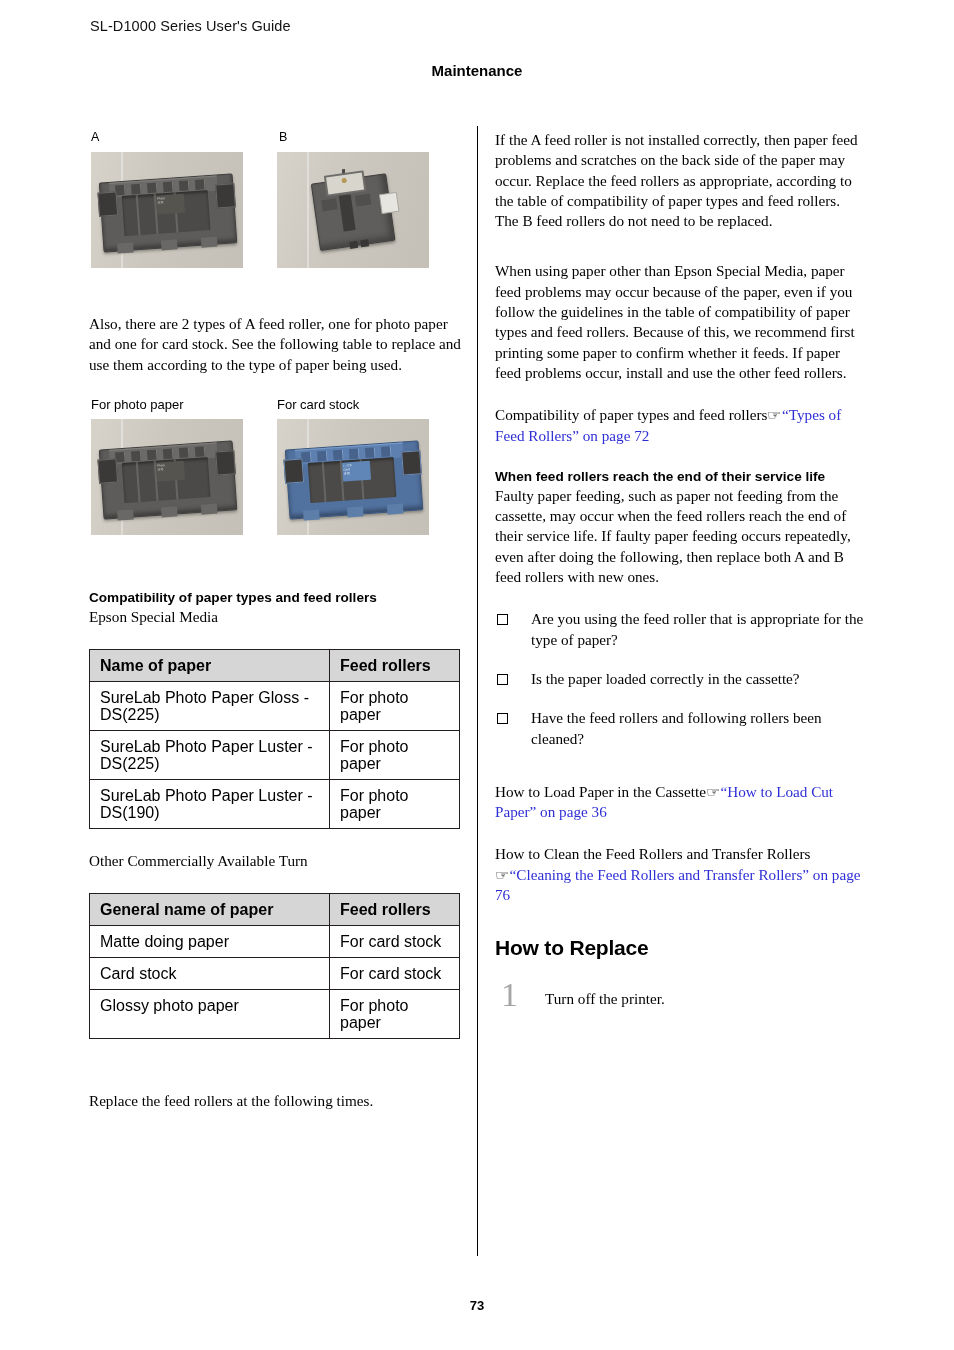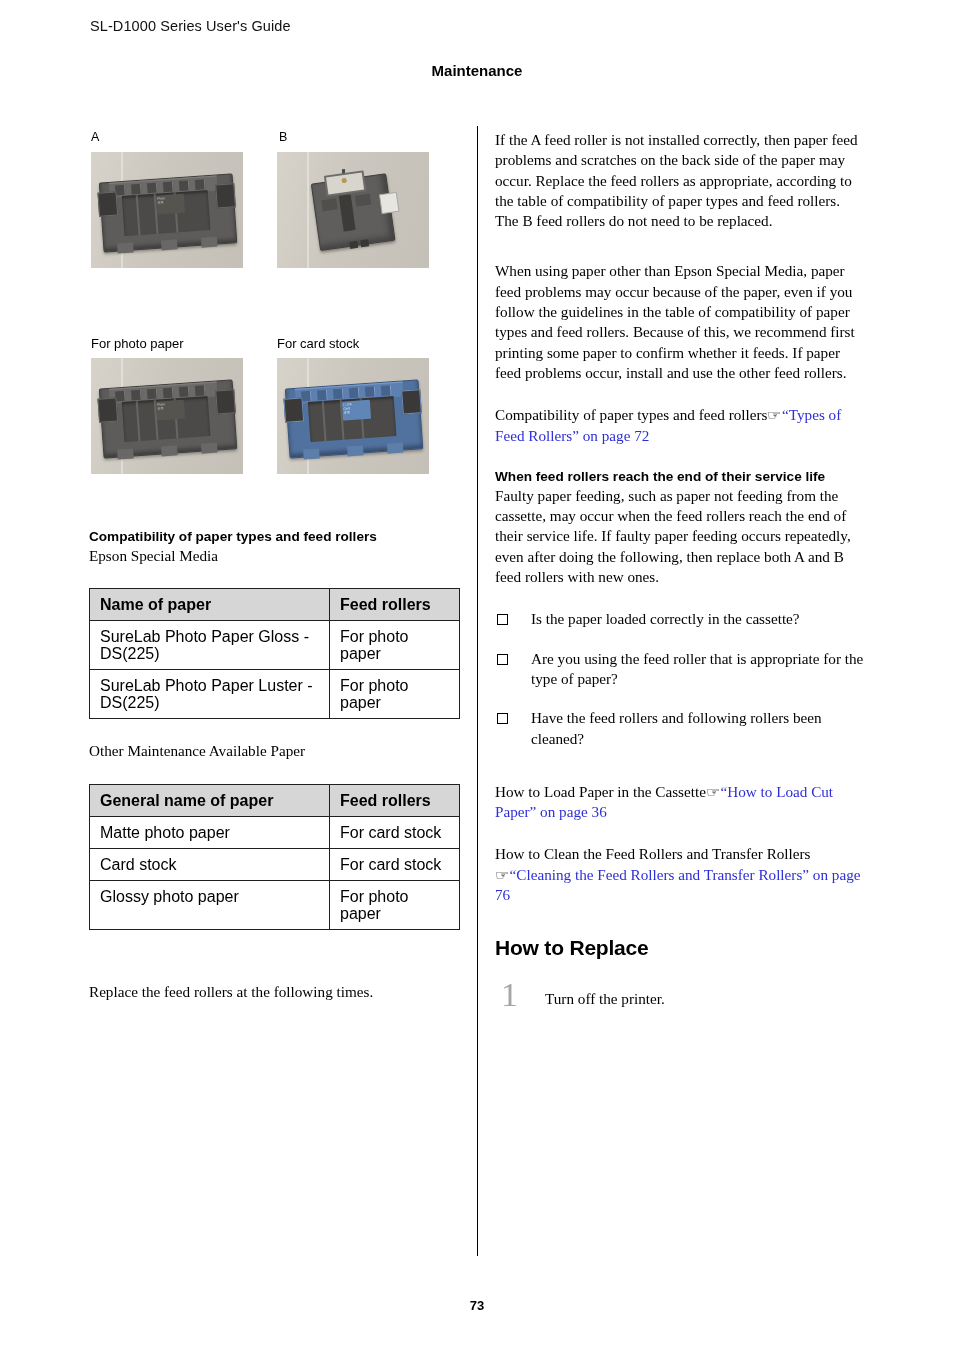--- a/index.html
+++ b/index.html
@@ -456,20 +456,21 @@
           <div class="slot"></div>
           <div class="connector"></div>
           <div class="notch n1"></div>
           <div class="notch n2"></div>
         </div>
       </div>
     </div>
 
     <div class="gap-sm"></div>
 
+    <p class="body">Also, there are 2 types of A feed roller, one for photo paper and one for card stock. See the following table to replace and use them according to the type of paper being used.</p>
 
     <div class="gap-md"></div>
 
     <div class="fig-row">
       <div class="fig-caption left">For photo paper</div>
       <div class="fig-caption right">For card stock</div>
 
       <div class="photo p1">
         <div class="photo-bg"></div>
         <div class="roller">
@@ -543,43 +544,47 @@
       </thead>
       <tbody>
         <tr>
           <td>SureLab Photo Paper Gloss - DS(225)</td>
           <td>For photo paper</td>
         </tr>
         <tr>
           <td>SureLab Photo Paper Luster - DS(225)</td>
           <td>For photo paper</td>
         </tr>
+        <tr>
+          <td>SureLab Photo Paper Luster - DS(190)</td>
+          <td>For photo paper</td>
+        </tr>
       </tbody>
     </table>
 
     <div class="gap-md"></div>
 
-    <p class="body">Other Maintenance Available Paper</p>
+    <p class="body">Other Commercially Available Turn</p>
 
     <div class="gap-md"></div>
 
     <table class="tbl">
       <colgroup>
           <col class="c1">
           <col class="c2">
         </colgroup>
       <thead>
         <tr>
           <th>General name of paper</th>
           <th>Feed rollers</th>
         </tr>
       </thead>
       <tbody>
         <tr>
-          <td>Matte photo paper</td>
+          <td>Matte doing paper</td>
           <td>For card stock</td>
         </tr>
         <tr>
           <td>Card stock</td>
           <td>For card stock</td>
         </tr>
         <tr>
           <td>Glossy photo paper</td>
           <td>For photo paper</td>
         </tr>
@@ -608,30 +613,30 @@
     <p class="body"><span>Compatibility of paper types and feed rollers</span><span class="hand-icon">☞</span><a class="xref" href="#">“Types of Feed Rollers” on page 72</a></p>
 
     <div class="gap-md"></div>
 
     <h3 class="sub">When feed rollers reach the end of their service life</h3>
     <p class="body">Faulty paper feeding, such as paper not feeding from the cassette, may occur when the feed rollers reach the end of their service life. If faulty paper feeding occurs repeatedly, even after doing the following, then replace both A and B feed rollers with new ones.</p>
 
     <div class="gap-md"></div>
 
     <ul class="checklist">
+      <li>
+        <span class="box"></span>
+        <span>Are you using the feed roller that is appropriate for the type of paper?</span>
+      </li>
       <li>
         <span class="box"></span>
         <span>Is the paper loaded correctly in the cassette?</span>
       </li>
       <li>
         <span class="box"></span>
-        <span>Are you using the feed roller that is appropriate for the type of paper?</span>
-      </li>
-      <li>
-        <span class="box"></span>
         <span>Have the feed rollers and following rollers been cleaned?</span>
       </li>
     </ul>
 
     <div class="gap-sm"></div>
 
     <p class="body"><span>How to Load Paper in the Cassette</span><span class="hand-icon">☞</span><a class="xref" href="#">“How to Load Cut Paper” on page 36</a></p>
 
     <div class="gap-md"></div>
 

